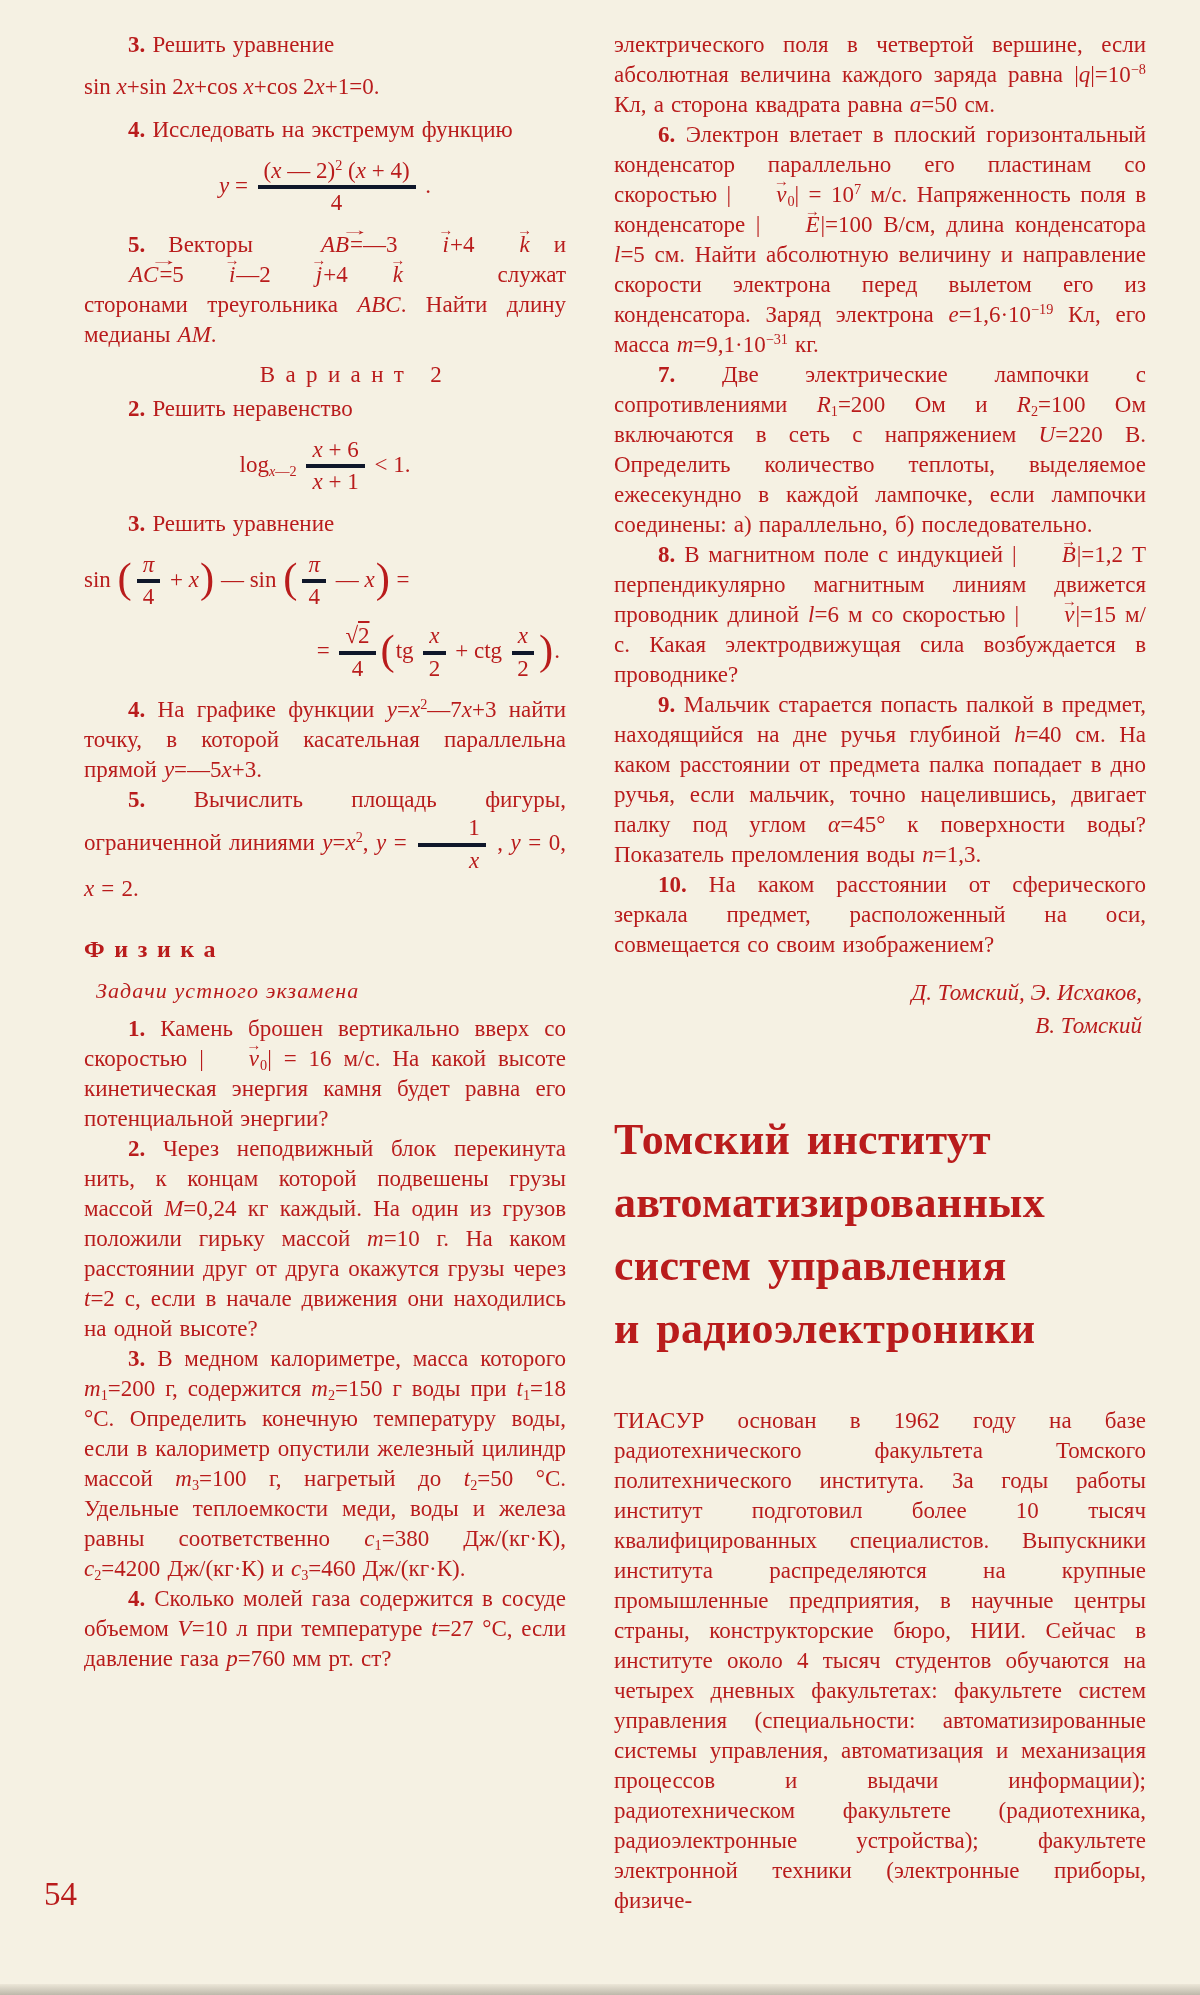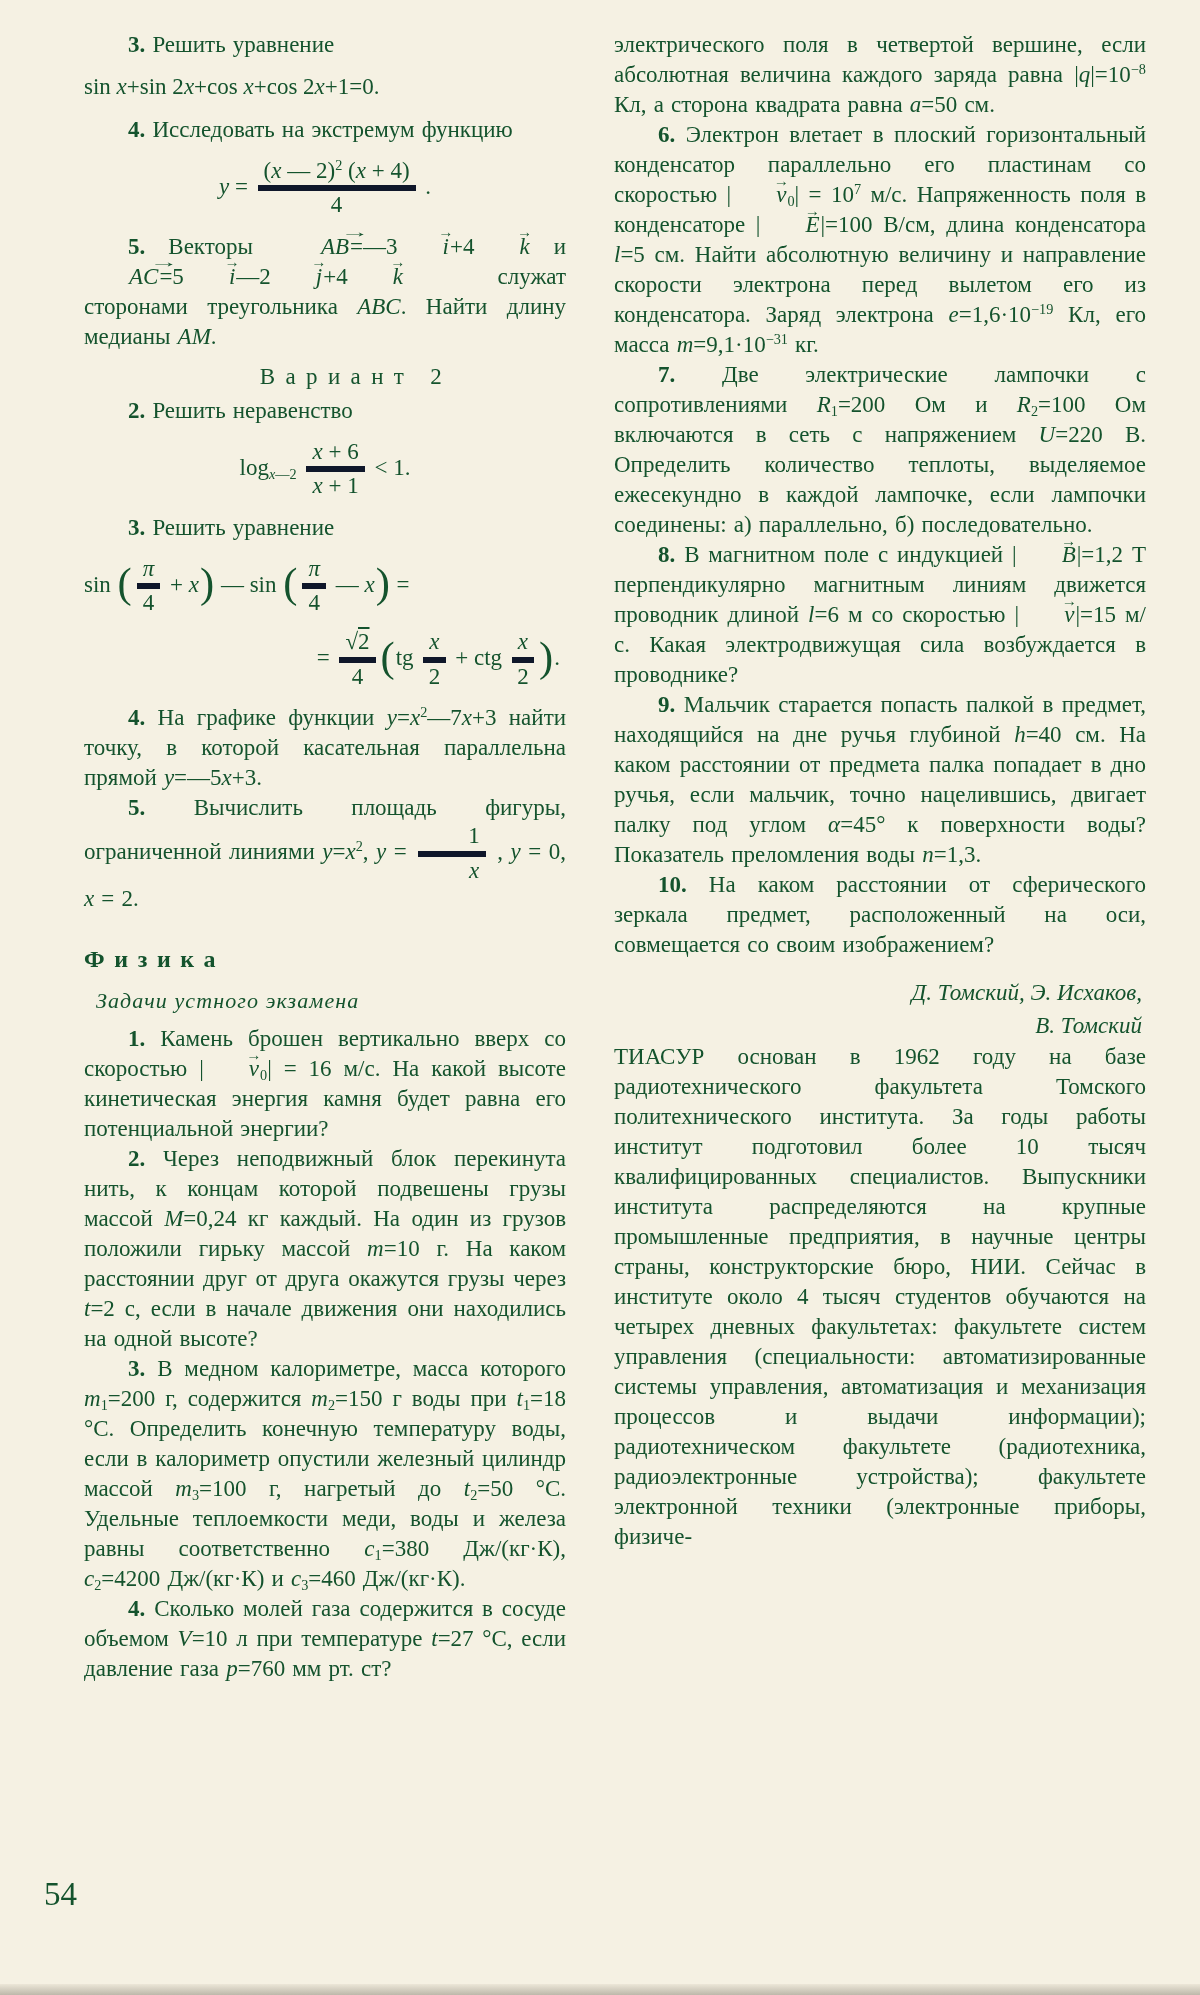--- a/index.html
+++ b/index.html
@@ -1,36 +1,36 @@
 <!DOCTYPE html>
 <html lang="ru"><head>
 <meta charset="utf-8">
 <style>
   html,body{margin:0;padding:0;}
   body{width:1200px;height:1995px;background:#e8e4d8;}
   .page{
     position:relative;width:1200px;height:1995px;overflow:hidden;
     background:#f5f1e3;
-    color:#14532d;
+    color:#b91c1c;
     font-family:"Liberation Serif","DejaVu Serif",serif;
   }
   .col{position:absolute;top:30px;}
   #col-left{left:84px;width:482px;}
   #col-right{left:614px;width:532px;}
 
   .para{margin:0;text-align:justify;font-size:23px;line-height:30px;word-spacing:0.06em;}
   .para.indent{text-indent:44px;}
 
   .formula{font-size:23px;line-height:1.25;margin:13px 0;white-space:nowrap;}
   .a-center{text-align:center;}
   .a-left{text-align:left;}
   .a-right{text-align:right;padding-right:6px;}
 
   .frac{display:inline-block;vertical-align:middle;text-align:center;margin:0 4px;line-height:1.15;}
-  .frac .num{display:block;padding:0 6px 1px;border-bottom:6px solid #0f172a;}
+  .frac .num{display:block;padding:0 6px 1px;border-bottom:4px solid #0f172a;}
   .frac .den{display:block;padding-top:1px;}
 
   .bp{font-size:1.85em;vertical-align:middle;line-height:0;position:relative;top:-0.06em;margin:0 1px;}
 
   .vec{font-style:italic;position:relative;display:inline-block;padding:0 1px;}
   .vec::after{
     content:"→";position:absolute;left:50%;top:-0.95em;
     transform:translateX(-50%);font-size:0.66em;font-style:normal;
   }
   .vec[data-len="2"]::after{transform:translateX(-50%) scaleX(1.9);}
@@ -86,17 +86,23 @@
       <p class="para">электрического поля в четвертой вершине, если абсолютная величина каждого заряда равна |<i>q</i>|=10<sup>−8</sup> Кл, а сторона квадрата равна <i>a</i>=50 см.</p>
       <p class="para indent"><b>6.</b> Электрон влетает в плоский горизонтальный конденсатор параллельно его пластинам со скоростью |<span class="vec" data-len="1">v</span><sub>0</sub>| = 10<sup>7</sup> м/с. Напряженность поля в конденсаторе |<span class="vec" data-len="1">E</span>|=100 В/см, длина конденсатора <i>l</i>=5 см. Найти абсолютную величину и направление скорости электрона перед вылетом его из конденсатора. Заряд электрона <i>e</i>=1,6·10<sup>−19</sup> Кл, его масса <i>m</i>=9,1·10<sup>−31</sup> кг.</p>
       <p class="para indent"><b>7.</b> Две электрические лампочки с сопротивлениями <i>R</i><sub>1</sub>=200 Ом и <i>R</i><sub>2</sub>=100 Ом включаются в сеть с напряжением <i>U</i>=220 В. Определить количество теплоты, выделяемое ежесекундно в каждой лампочке, если лампочки соединены: а) параллельно, б) последовательно.</p>
       <p class="para indent"><b>8.</b> В магнитном поле с индукцией |<span class="vec" data-len="1">B</span>|=1,2 Т перпендикулярно магнитным линиям движется проводник длиной <i>l</i>=6 м со скоростью |<span class="vec" data-len="1">v</span>|=15 м/с. Какая электродвижущая сила возбуждается в проводнике?</p>
       <p class="para indent"><b>9.</b> Мальчик старается попасть палкой в предмет, находящийся на дне ручья глубиной <i>h</i>=40 см. На каком расстоянии от предмета палка попадает в дно ручья, если мальчик, точно нацелившись, двигает палку под углом <i>α</i>=45° к поверхности воды? Показатель преломления воды <i>n</i>=1,3.</p>
       <p class="para indent"><b>10.</b> На каком расстоянии от сферического зеркала предмет, расположенный на оси, совмещается со своим изображением?</p>
       <div class="authors">
         <div>Д. Томский,  Э. Исхаков,</div>
         <div>В. Томский</div>
       </div>
+      <div class="bigtitle">
+        <div>Томский институт</div>
+        <div>автоматизированных</div>
+        <div>систем управления</div>
+        <div>и радиоэлектроники</div>
+      </div>
       <p class="para">ТИАСУР основан в 1962 году на базе радиотехнического факультета Томского политехнического института. За годы работы институт подготовил более 10 тысяч квалифицированных специалистов. Выпускники института распределяются на крупные промышленные предприятия, в научные центры страны, конструкторские бюро, НИИ. Сейчас в институте около 4 тысяч студентов обучаются на четырех дневных факультетах: факультете систем управления (специальности: автоматизированные системы управления, автоматизация и механизация процессов и выдачи информации); радиотехническом факультете (радиотехника, радиоэлектронные устройства); факультете электронной техники (электронные приборы, физиче-</p>
     </div>
   <div class="page-number">54</div>
   <div class="scan-edge-bottom"></div>
 </div>
 
 </body></html>

